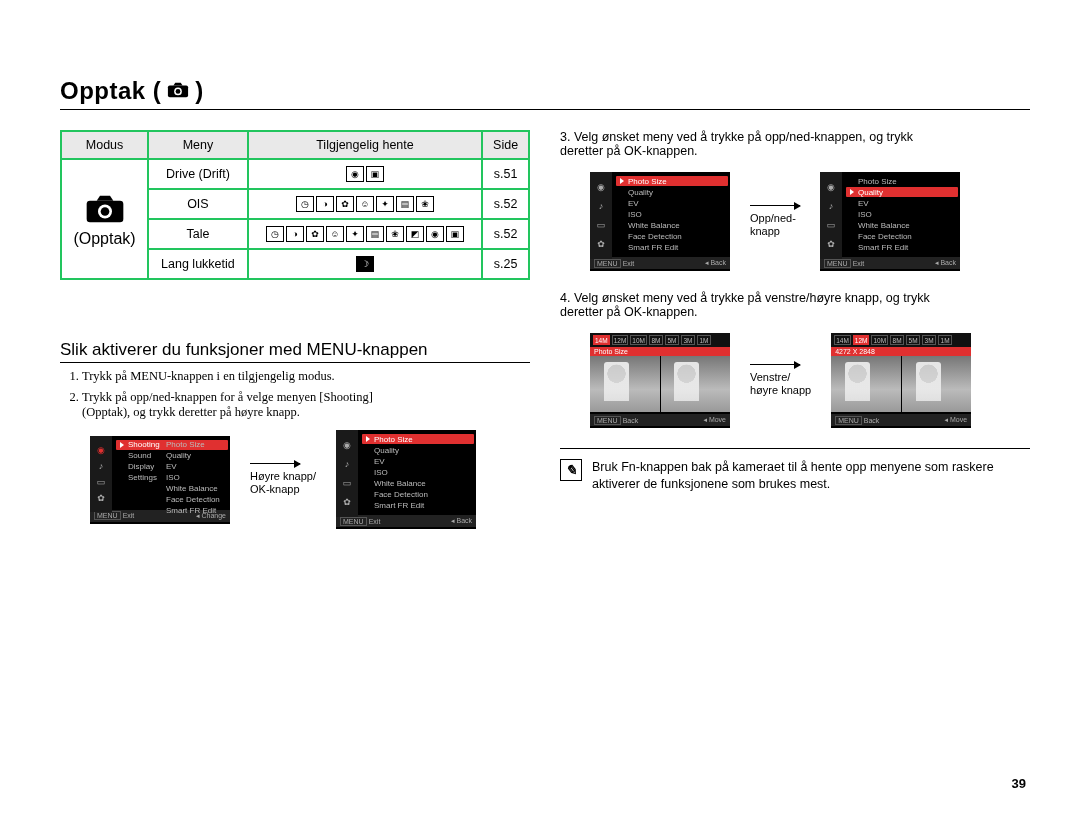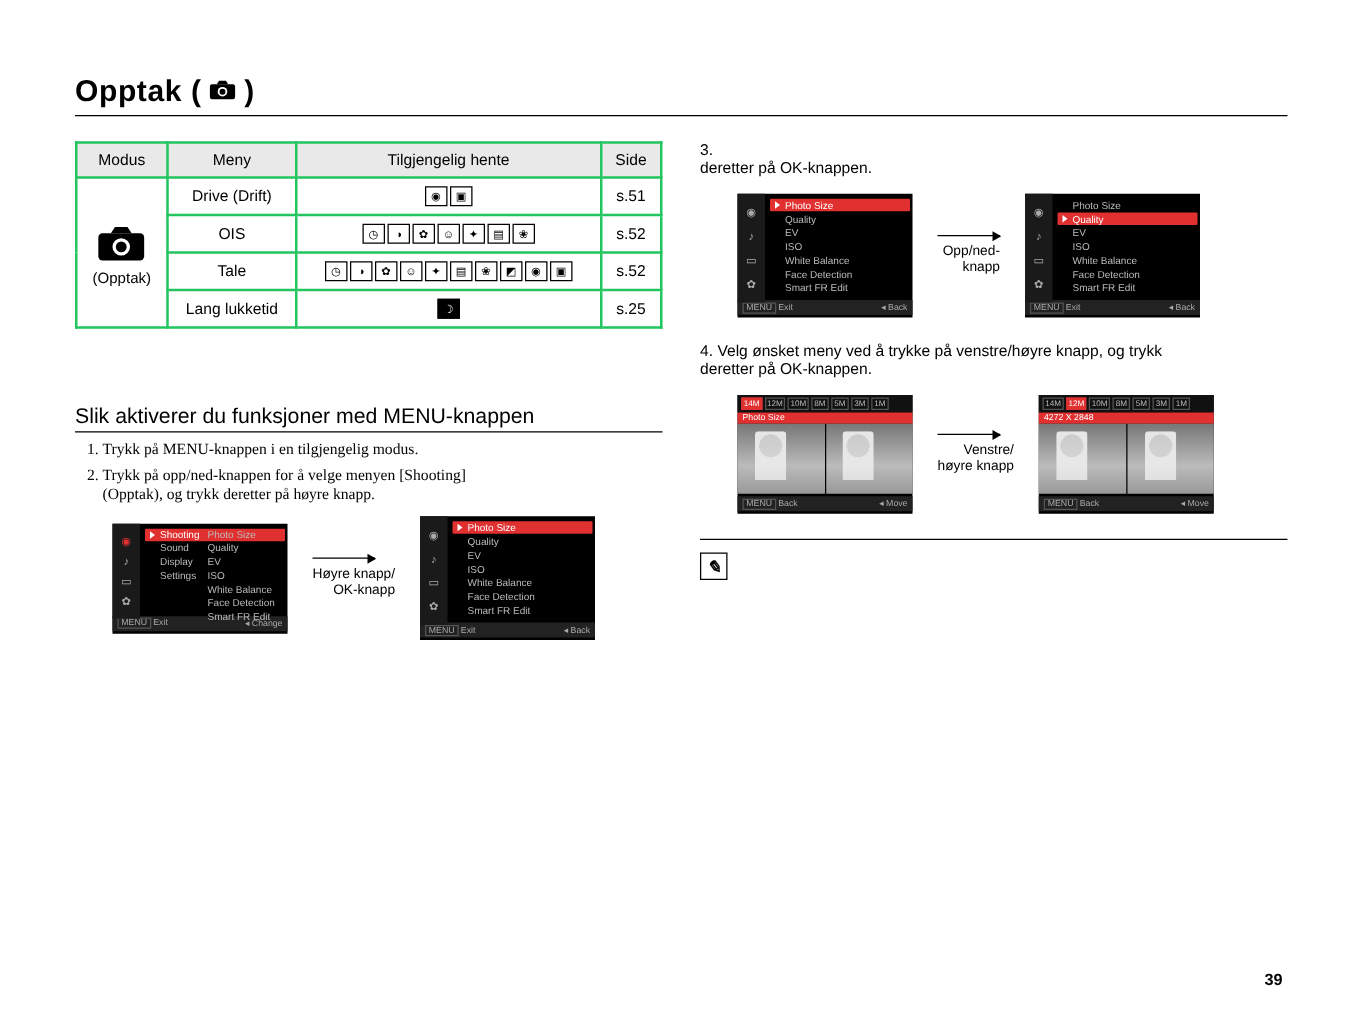--- a/index.html
+++ b/index.html
@@ -7,21 +7,21 @@
     margin: 0;
     background: #fff;
     font-family: Arial, Helvetica, sans-serif;
     font-size: 12.5px;
     color: #000;
     width: 1080px;
     height: 815px;
     position: relative;
   }
   .page {
-    padding: 60px 50px 40px 60px;
+    padding: 77px 50px 40px 60px;
   }
   .page-title {
     font-size: 24px;
     font-weight: bold;
     letter-spacing: 0.5px;
     display: flex;
     align-items: center;
     gap: 6px;
     border-bottom: 1.5px solid #000;
     padding-bottom: 4px;
@@ -50,21 +50,21 @@
     padding: 6px 8px;
     text-align: center;
     vertical-align: middle;
   }
   table.mode-table th {
     background: #e9e9e9;
     font-weight: normal;
   }
   .mode-cell {
     text-align: center;
-    font-size: 12px;
+    font-size: 16px;
   }
   .mode-cell .camsvg { width: 40px; height: 30px; margin: 4px auto 2px; }
   .icon-row {
     display: flex;
     flex-wrap: wrap;
     gap: 2px;
     justify-content: center;
   }
   .mode-icon {
     width: 18px; height: 16px;
@@ -204,21 +204,21 @@
     margin-bottom: 4px;
   }
   .arrow-long::after {
     content: "";
     position: absolute; right: -1px; top: -3px;
     border-top: 4px solid transparent;
     border-bottom: 4px solid transparent;
     border-left: 7px solid #000;
   }
   .arrow-block {
-    text-align: right;
+    text-align: left;
     font-size: 11px;
   }
   .arrow-block .caption { margin-top: 6px; line-height: 1.2; }
 
   
   .note {
     display: flex;
     gap: 10px;
     border-top: 1px solid #000;
     padding-top: 10px;
@@ -458,21 +458,21 @@
             <span><span style="border:1px solid #555;padding:0 2px;margin-right:2px">MENU</span><span>Exit</span></span>
             <span>◂ <span>Back</span></span>
           </div>
         </div>
       </div>
     </div>
 
     <div class="col">
       <ol class="standalone">
         <li data-num="3">
-          <br>
+          <span>Velg ønsket meny ved å trykke på opp/ned-knappen, og trykk</span><br>
           <span>deretter på OK-knappen.</span>
         </li>
       </ol>
 
       <div class="lcd-group">
         <div class="lcd">
           <div class="sidebar">
             <span class="sbico">◉</span>
             <span class="sbico">♪</span>
             <span class="sbico">▭</span>
@@ -616,19 +616,20 @@
             </div>
           <div class="bottombar">
             <span><span style="border:1px solid #555;padding:0 2px;margin-right:2px">MENU</span><span>Back</span></span>
             <span>◂ <span>Move</span></span>
           </div>
         </div>
       </div>
 
       <div class="note">
         <div class="nicon">✎</div>
+        <p>Bruk Fn-knappen bak på kameraet til å hente opp menyene som raskere aktiverer de funksjonene som brukes mest.</p>
       </div>
 
     </div>
   </div>
 
   <div class="pagenum">39</div>
 </div>
 
 </body></html>

